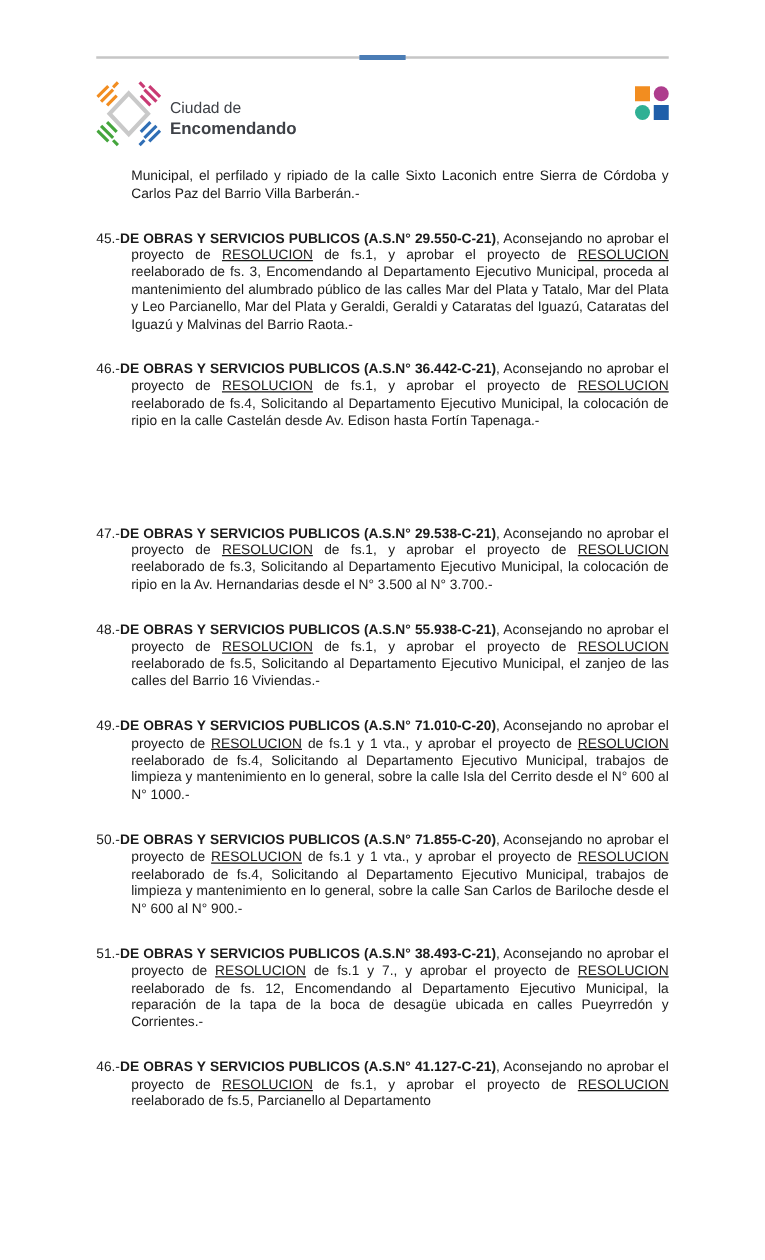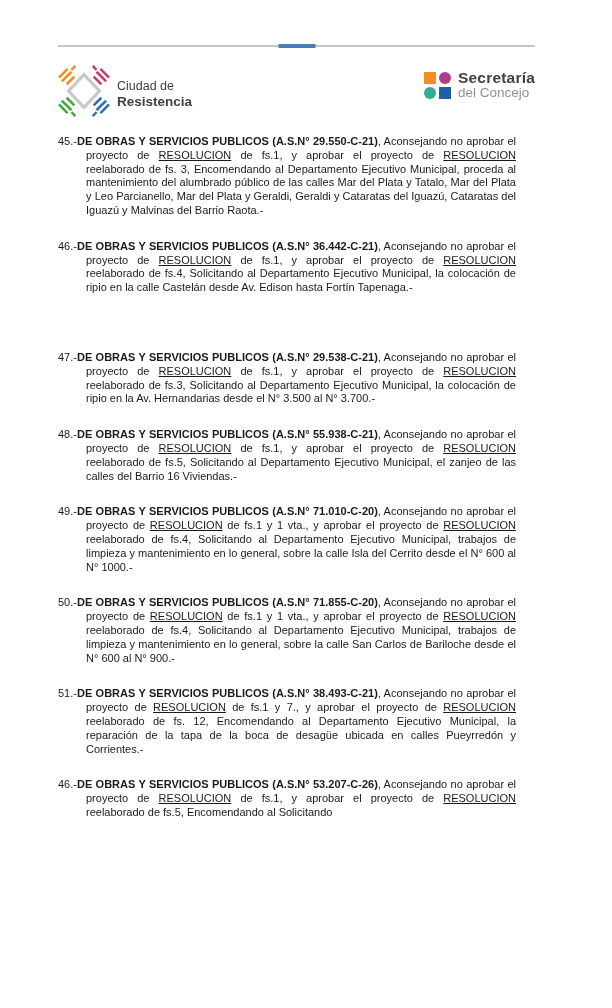--- a/index.html
+++ b/index.html
@@ -1,21 +1,21 @@
 <!DOCTYPE html>
 <html style="--rule-gray: #C6C6C6; --rule-blue: #4A7CB5; --brand-orange: #F28D20; --brand-pink: #C93A74; --brand-magenta: #AE3D8D; --brand-teal: #2FB094; --brand-green: #44A53C; --brand-blue: #2F6EB5; --brand-blue-dark: #1F5EA9; --logo-gray: #C9C9C9; --text-dark: #3E4147; --text-gray: #8E9192; --body-text: #1B1B1B;"><head>
 <meta charset="utf-8">
 <style>
   html, body { margin: 0; padding: 0; background: #ffffff; }
   body {
     width: 612px; height: 1008px; position: relative; overflow: hidden;
     font-family: "Liberation Sans", sans-serif;
     -webkit-font-smoothing: antialiased;
   }
-  .page { width: 612px; height: 1008px; box-sizing: border-box; padding: 43px 77px 0 58px; }
+  .page { width: 612px; height: 1008px; box-sizing: border-box; padding: 43px 77px 0 77px; }
 
   
   .top-rule { position: relative; height: 6px; margin-bottom: 14px; }
   .rule-line { position: absolute; left: 0; right: 0; top: 2px; height: 2px; background: var(--rule-gray); }
   .rule-accent { position: absolute; left: 50%; transform: translateX(-50%); top: 1px; width: 37px; height: 4px; background: var(--rule-blue); }
 
   .logos { display: flex; justify-content: space-between; align-items: flex-start; height: 62px; margin-bottom: 10px; }
   .logo-city { display: flex; align-items: center; gap: 7px; }
   .logo-city-text { display: flex; flex-direction: column; line-height: 1.25; color: var(--text-dark); padding-top: 4px; }
   .logo-city-line1 { font-size: 12.5px; font-weight: 400; }
@@ -26,21 +26,21 @@
   .shape { width: 12px; height: 12px; }
   .shape.circle { border-radius: 50%; }
   .sec-text { display: flex; flex-direction: column; line-height: 1.1; padding-bottom: 2px; }
   .sec-line1 { font-size: 15.5px; font-weight: 700; color: var(--text-dark); letter-spacing: 0.2px; }
   .sec-line2 { font-size: 13.5px; font-weight: 400; color: var(--text-gray); }
 
   
   .content { width: 458px; color: var(--body-text); font-size: 11px; line-height: 13.8px; }
   .intro { margin: 0 0 22px 28px; text-align: justify; }
   .item { padding-left: 28px; text-indent: -28px; text-align: justify; margin-bottom: 22px; }
-  .item.extra-gap { margin-bottom: 56px; }
+  .item.extra-gap { margin-bottom: 76px; }
   .item-num { font-weight: 400; }
   .item-head { font-weight: 700; }
   .seg-bu { font-weight: 400; text-decoration: underline; }
 </style>
 </head>
 <body>
 
 <div class="page">
 
   <div class="top-rule">
@@ -75,45 +75,42 @@
           <g stroke="#2F6EB5" stroke-width="2.6">
             <line x1="53" y1="42" x2="44" y2="51"></line>
             <line x1="50" y1="38" x2="40" y2="48"></line>
             <line x1="45" y1="35" x2="37" y2="43"></line>
             <line x1="40" y1="50" x2="36" y2="54"></line>
           </g>
         </svg>
       </span>
       <span class="logo-city-text">
         <span class="logo-city-line1">Ciudad de</span>
-        <span class="logo-city-line2">Resistencia</span>
+        <span class="logo-city-line2">Encomendando</span>
       </span>
     </div>
 
     <div class="logo-sec">
       <span class="sec-grid">
         <span class="shape" style="background: var(--brand-orange);"></span>
         <span class="shape circle" style="background: var(--brand-magenta);"></span>
         <span class="shape circle" style="background: var(--brand-teal);"></span>
         <span class="shape" style="background: var(--brand-blue-dark);"></span>
       </span>
-      <span class="sec-text">
-        <span class="sec-line1">Secretaría</span>
-        <span class="sec-line2">del Concejo</span>
-      </span>
     </div>
 
   </div>
 
   <div class="content">
+    <p class="intro">Municipal, el perfilado y ripiado de la calle Sixto Laconich entre Sierra de Córdoba y Carlos Paz del Barrio Villa Barberán.-</p>
     <div>
         <div class="item"><span class="item-num">45.-</span><span class="item-head">DE OBRAS Y SERVICIOS PUBLICOS (A.S.N° 29.550-C-21)</span><span>, Aconsejando no aprobar el proyecto de </span><span class="seg-bu">RESOLUCION</span><span> de fs.1, y aprobar el proyecto de </span><span class="seg-bu">RESOLUCION</span><span> reelaborado de fs. 3, Encomendando al Departamento Ejecutivo Municipal, proceda al mantenimiento del alumbrado público de las calles Mar del Plata y Tatalo, Mar del Plata y Leo Parcianello, Mar del Plata y Geraldi, Geraldi y Cataratas del Iguazú, Cataratas del Iguazú y Malvinas del Barrio Raota.-</span></div>
         <div class="item extra-gap"><span class="item-num">46.-</span><span class="item-head">DE OBRAS Y SERVICIOS PUBLICOS (A.S.N° 36.442-C-21)</span><span>, Aconsejando no aprobar el proyecto de </span><span class="seg-bu">RESOLUCION</span><span> de fs.1, y aprobar el proyecto de </span><span class="seg-bu">RESOLUCION</span><span> reelaborado de fs.4, Solicitando al Departamento Ejecutivo Municipal, la colocación de ripio en la calle Castelán desde Av. Edison hasta Fortín Tapenaga.-</span></div>
         <div class="item"><span class="item-num">47.-</span><span class="item-head">DE OBRAS Y SERVICIOS PUBLICOS (A.S.N° 29.538-C-21)</span><span>, Aconsejando no aprobar el proyecto de </span><span class="seg-bu">RESOLUCION</span><span> de fs.1, y aprobar el proyecto de </span><span class="seg-bu">RESOLUCION</span><span> reelaborado de fs.3, Solicitando al Departamento Ejecutivo Municipal, la colocación de ripio en la Av. Hernandarias desde el N° 3.500 al N° 3.700.-</span></div>
         <div class="item"><span class="item-num">48.-</span><span class="item-head">DE OBRAS Y SERVICIOS PUBLICOS (A.S.N° 55.938-C-21)</span><span>, Aconsejando no aprobar el proyecto de </span><span class="seg-bu">RESOLUCION</span><span> de fs.1, y aprobar el proyecto de </span><span class="seg-bu">RESOLUCION</span><span> reelaborado de fs.5, Solicitando al Departamento Ejecutivo Municipal, el zanjeo de las calles del Barrio 16 Viviendas.-</span></div>
         <div class="item"><span class="item-num">49.-</span><span class="item-head">DE OBRAS Y SERVICIOS PUBLICOS (A.S.N° 71.010-C-20)</span><span>, Aconsejando no aprobar el proyecto de </span><span class="seg-bu">RESOLUCION</span><span> de fs.1 y 1 vta., y aprobar el proyecto de </span><span class="seg-bu">RESOLUCION</span><span> reelaborado de fs.4, Solicitando al Departamento Ejecutivo Municipal, trabajos de limpieza y mantenimiento en lo general, sobre la calle Isla del Cerrito desde el N° 600 al N° 1000.-</span></div>
         <div class="item"><span class="item-num">50.-</span><span class="item-head">DE OBRAS Y SERVICIOS PUBLICOS (A.S.N° 71.855-C-20)</span><span>, Aconsejando no aprobar el proyecto de </span><span class="seg-bu">RESOLUCION</span><span> de fs.1 y 1 vta., y aprobar el proyecto de </span><span class="seg-bu">RESOLUCION</span><span> reelaborado de fs.4, Solicitando al Departamento Ejecutivo Municipal, trabajos de limpieza y mantenimiento en lo general, sobre la calle San Carlos de Bariloche desde el N° 600 al N° 900.-</span></div>
         <div class="item"><span class="item-num">51.-</span><span class="item-head">DE OBRAS Y SERVICIOS PUBLICOS (A.S.N° 38.493-C-21)</span><span>, Aconsejando no aprobar el proyecto de </span><span class="seg-bu">RESOLUCION</span><span> de fs.1 y 7., y aprobar el proyecto de </span><span class="seg-bu">RESOLUCION</span><span> reelaborado de fs. 12, Encomendando al Departamento Ejecutivo Municipal, la reparación de la tapa de la boca de desagüe ubicada en calles Pueyrredón y Corrientes.-</span></div>
-        <div class="item"><span class="item-num">46.-</span><span class="item-head">DE OBRAS Y SERVICIOS PUBLICOS (A.S.N° 53.207-C-26)</span><span>, Aconsejando no aprobar el proyecto de </span><span class="seg-bu">RESOLUCION</span><span> de fs.1, y aprobar el proyecto de </span><span class="seg-bu">RESOLUCION</span><span> reelaborado de fs.5, Encomendando al Solicitando</span></div>
+        <div class="item"><span class="item-num">46.-</span><span class="item-head">DE OBRAS Y SERVICIOS PUBLICOS (A.S.N° 41.127-C-21)</span><span>, Aconsejando no aprobar el proyecto de </span><span class="seg-bu">RESOLUCION</span><span> de fs.1, y aprobar el proyecto de </span><span class="seg-bu">RESOLUCION</span><span> reelaborado de fs.5, Parcianello al Departamento</span></div>
       </div>
   </div>
 
 </div>
 
 </body></html>

